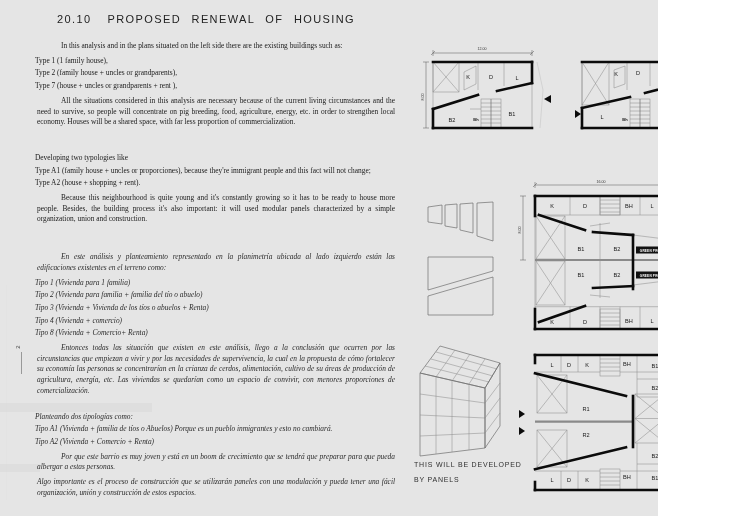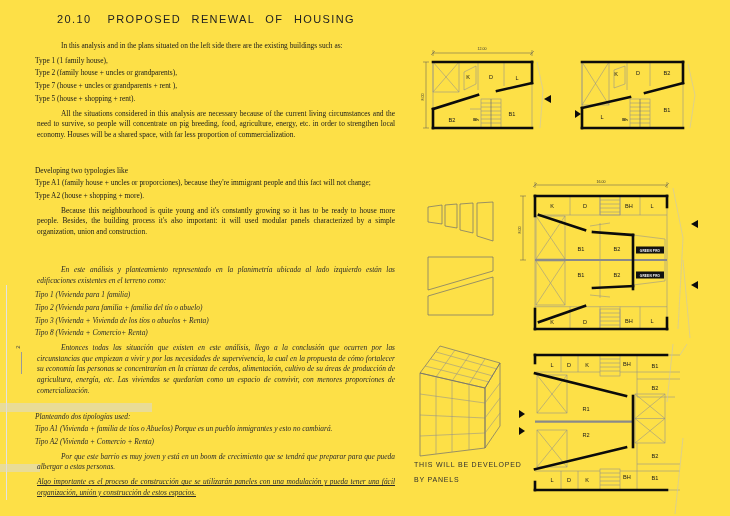--- a/index.html
+++ b/index.html
@@ -1,16 +1,16 @@
 <!DOCTYPE html>
 <html><head>
 <meta charset="utf-8">
 <style>
   html,body{margin:0;padding:0;background:#fff;}
-  #page{position:relative;width:730px;height:516px;background:#fde047;overflow:hidden;
+  #page{position:relative;width:658px;height:516px;background:#e5e5e5;overflow:hidden;
         font-family:"Liberation Serif",serif;color:#1a1a1a;}
   
   #title{position:absolute;left:57px;top:13px;font-family:"Liberation Sans",sans-serif;
          font-size:11px;letter-spacing:1.4px;word-spacing:6px;color:#222;font-weight:400;}
   #title .tnum{margin-right:16px;}
   
   #textcol{position:absolute;left:33px;top:37px;width:366px;font-size:7.4px;line-height:10.7px;}
   .para{text-align:justify;text-indent:24px;margin:4px;}
   .line{margin:2px;}
   .en{font-style:normal;}
@@ -57,40 +57,40 @@
   </div>
 
   <div id="pagenum">2</div>
   <div id="pagenum-rule"></div>
 
   <div id="textcol">
     <p class="para en">In this analysis and in the plans situated on the left side there are the existing buildings such as:</p>
     <div class="line en">Type 1 (1 family house),</div>
     <div class="line en">Type 2 (family house + uncles or grandparents),</div>
     <div class="line en">Type 7 (house + uncles or grandparents + rent ),</div>
-    <div class="line en">Type 5 (house + shopping + rent).</div>
     <p class="para en">All the situations considered in this analysis are necessary because of the current living circumstances and the need to survive, so people will concentrate on pig breeding, food, agriculture, energy, etc. in order to strengthen local economy. Houses will be a shared space, with far less proportion of commercialization.</p>
     <div class="gap-m"></div>
     <div class="line en">Developing two typologies like</div>
     <div class="line en" style="text-align:justify;">Type A1 (family house + uncles or proporciones), because they're immigrant people and this fact will not change;</div>
-    <div class="line en">Type A2 (house + shopping + more).</div>
+    <div class="line en">Type A2 (house + shopping + rent).</div>
     <p class="para en">Because this neighbourhood is quite young and it's constantly growing so it has to be ready to house more people. Besides, the building process it's also important: it will used modular panels characterized by a simple organization, union and construction.</p>
     <div class="gap-m"></div>
     <p class="para es">En este análisis y planteamiento representado en la planimetría ubicada al lado izquierdo están las edificaciones existentes en el terreno como:</p>
     <div class="line es">Tipo 1 (Vivienda para 1 familia)</div>
     <div class="line es">Tipo 2 (Vivienda para familia + familia del tío o abuelo)</div>
     <div class="line es">Tipo 3 (Vivienda + Vivienda de los tíos o abuelos + Renta)</div>
+    <div class="line es">Tipo 4 (Vivienda + comercio)</div>
     <div class="line es">Tipo 8 (Vivienda + Comercio+ Renta)</div>
     <p class="para es">Entonces todas las situación que existen en este análisis, llego a la conclusión que ocurren por las circunstancias que empiezan a vivir y por las necesidades de supervivencia, la cual en la propuesta de cómo fortalecer su economía las personas se concentrarían en la crianza de cerdos,  alimentación, cultivo de su áreas de producción de agricultura, energía, etc. Las viviendas se quedarían como un espacio de convivir, con menores proporciones de comercialización.</p>
     <div class="gap-s"></div>
-    <div class="line es">Planteando dos tipologías  used:</div>
+    <div class="line es">Planteando dos tipologías  como:</div>
     <div class="line es">Tipo A1 (Vivienda + familia de tíos o Abuelos) Porque es un pueblo inmigrantes y esto no cambiará.</div>
     <div class="line es">Tipo A2 (Vivienda + Comercio + Renta)</div>
     <p class="para es">Por que este barrio es muy joven y está en un boom de crecimiento que se tendrá que preparar para que pueda albergar a estas personas.</p>
-    <p class="para es" style="text-indent:0;text-decoration:underline;">Algo importante es el proceso de construcción que se utilizarán paneles con una modulación y pueda tener una fácil organización, unión y construcción de estos espacios.</p>
+    <p class="para es" style="text-indent:0;">Algo importante es el proceso de construcción que se utilizarán paneles con una modulación y pueda tener una fácil organización, unión y construcción de estos espacios.</p>
   </div>
 
   <svg class="draw" style="left:420px;top:40px;" width="145" height="100" viewBox="0 0 145 100">
 
     <line class="dimline" x1="13" y1="13" x2="112" y2="13"></line>
     <line class="dimline" x1="13" y1="10" x2="13" y2="16"></line>
       <line class="dimline" x1="112" y1="10" x2="112" y2="16"></line>
     <line class="dimline" x1="11" y1="15" x2="15" y2="11"></line>
       <line class="dimline" x1="110" y1="15" x2="114" y2="11"></line>
     <text class="dim" x="62" y="10" text-anchor="middle">12.00</text>

